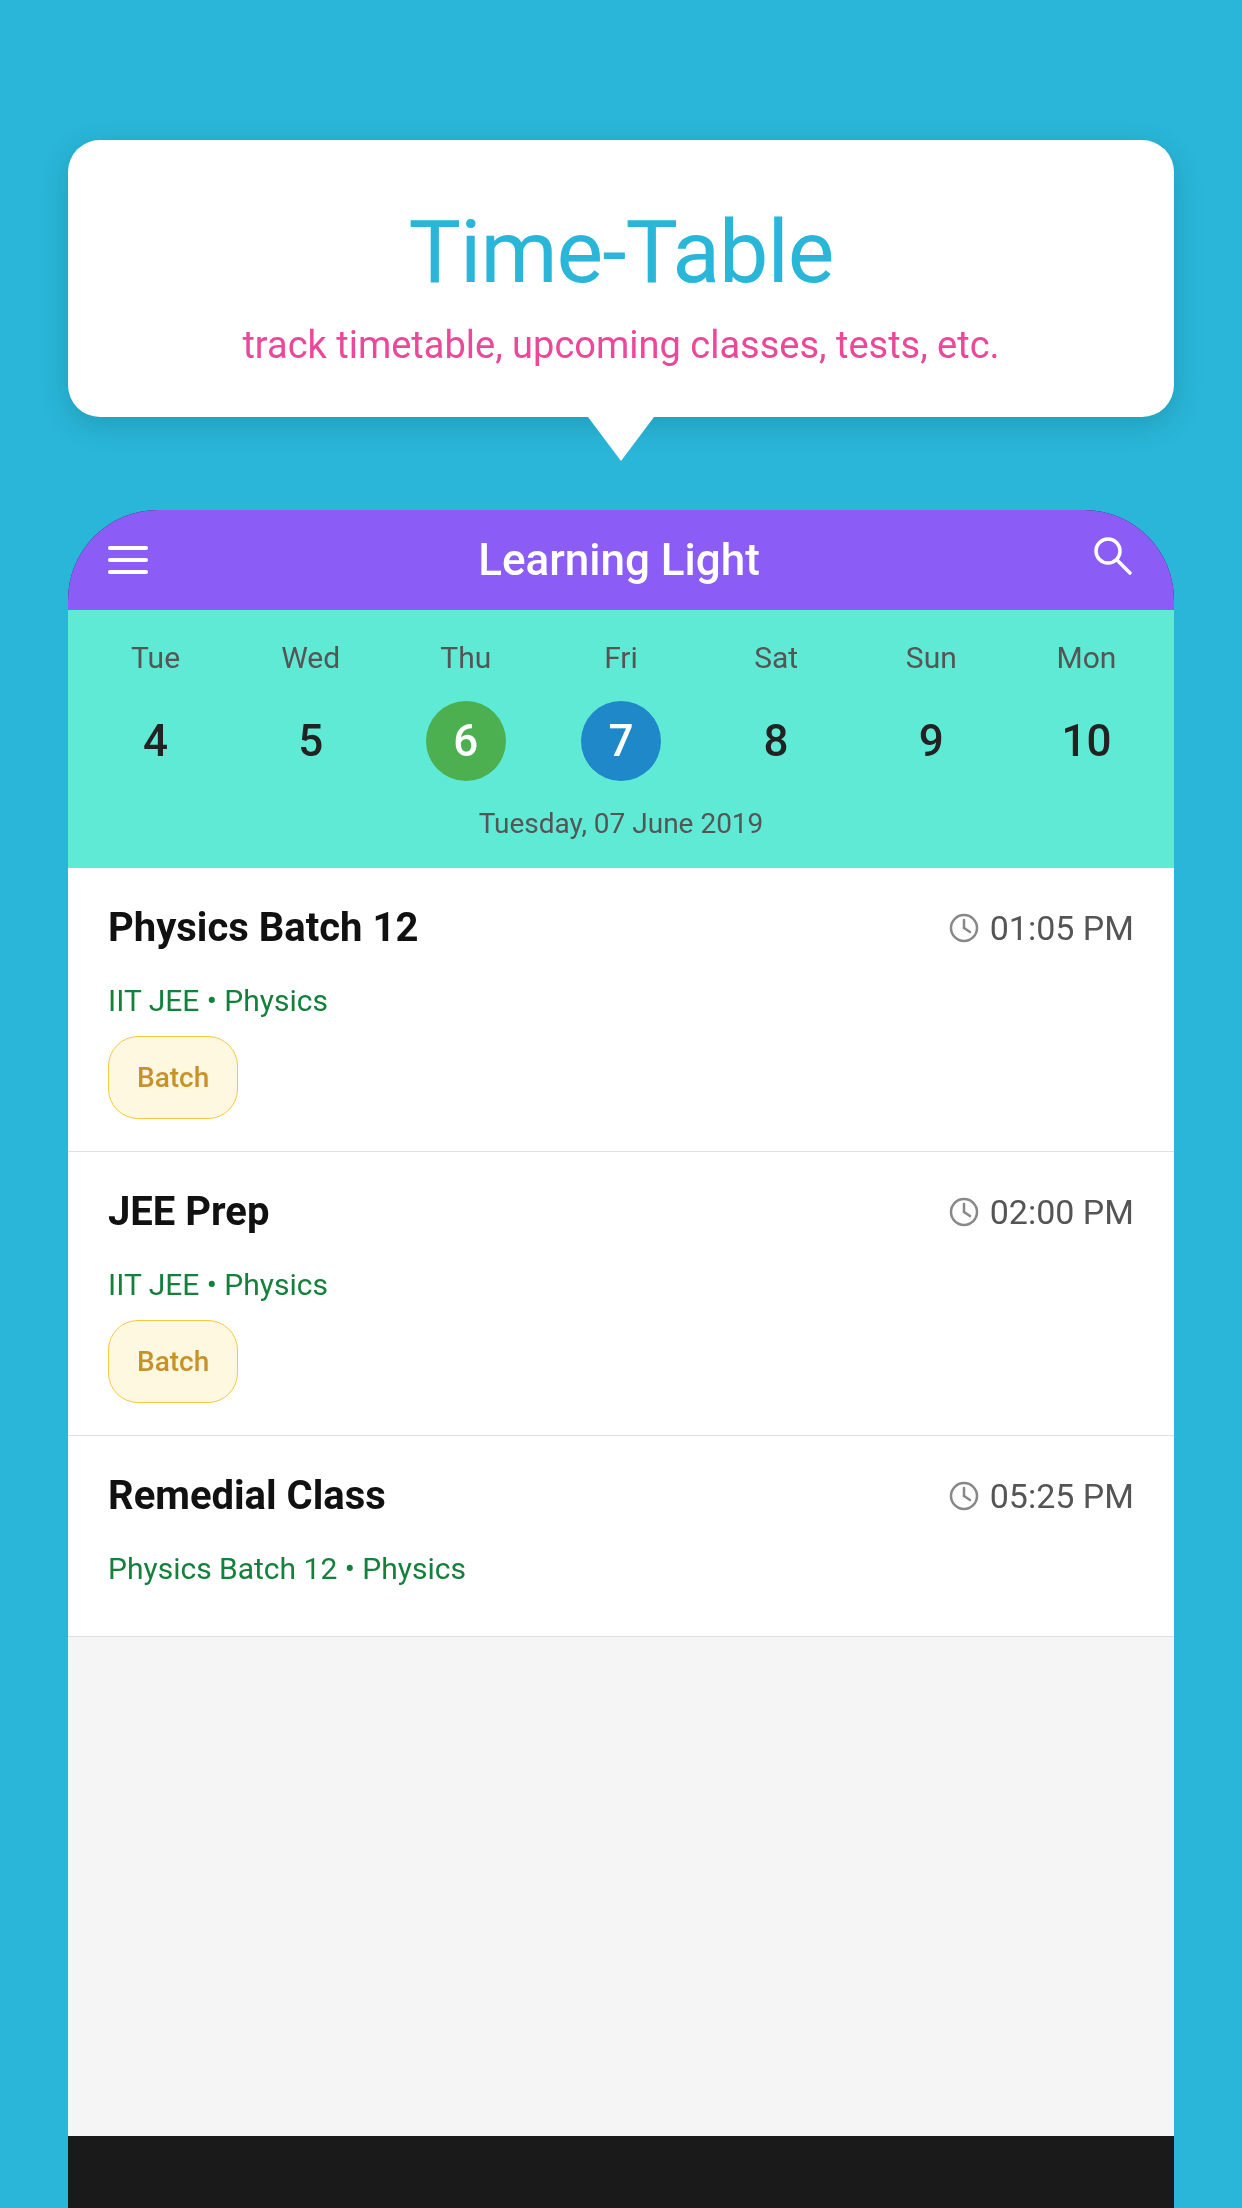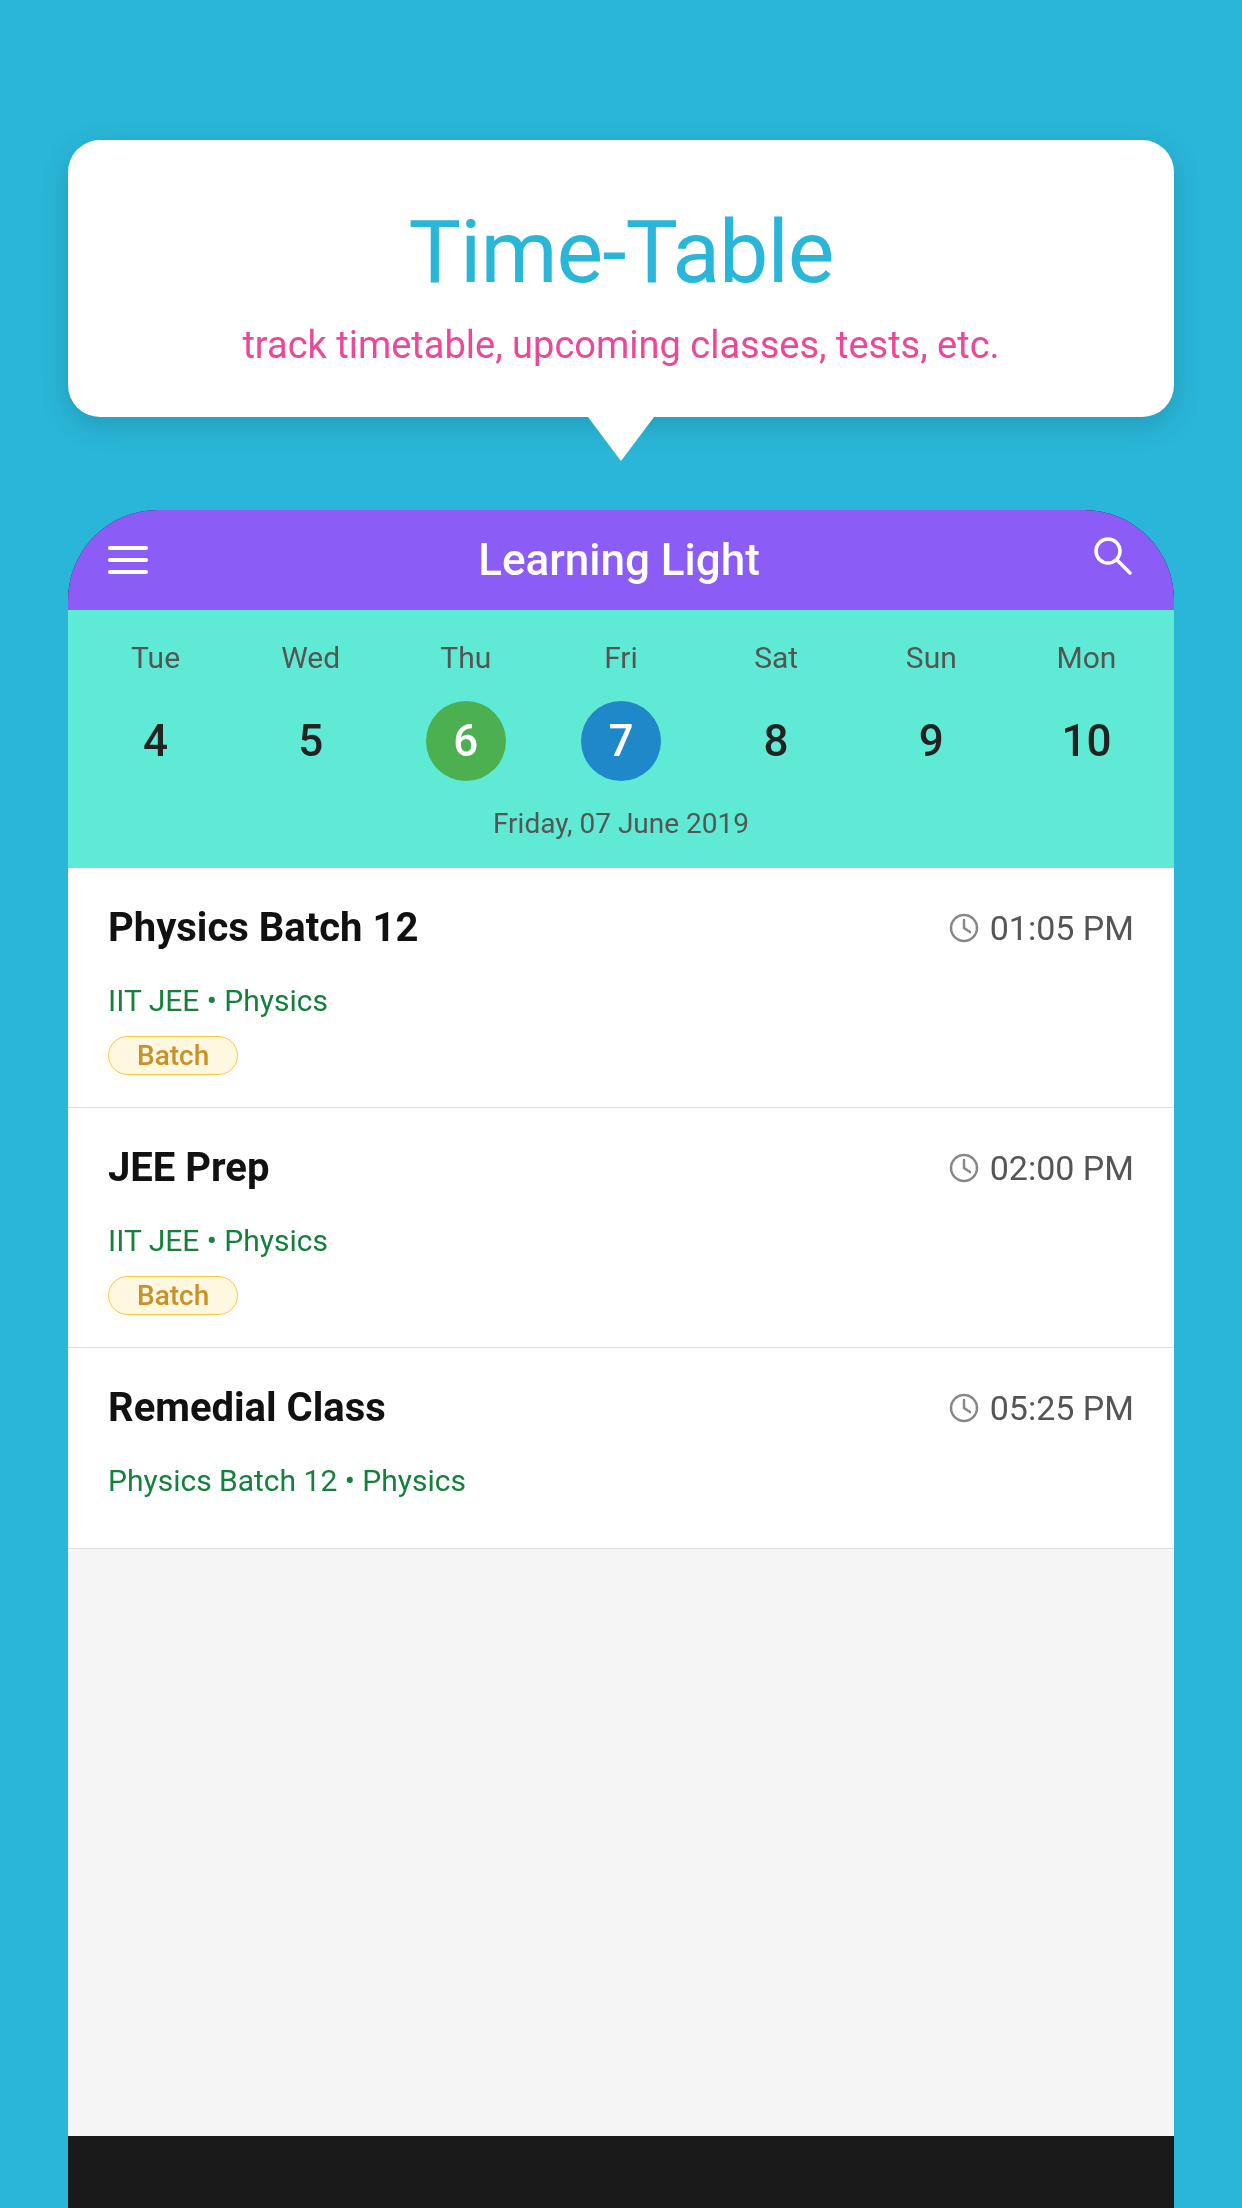--- a/index.html
+++ b/index.html
@@ -271,21 +271,21 @@
 
     .schedule-item-subtitle {
       font-size: 30px;
       color: #15803d;
       margin-bottom: 18px;
       margin-top: 32px;
     }
 
     .batch-badge {
       display: inline-block;
-      padding: 2px 28px;
+      padding: 24px 28px;
       background: #fff8e1;
       border: 1px solid #f5c842;
       border-radius: 30px;
       font-size: 28px;
       color: #c8922a;
       font-weight: 500;
     }
 
     
     .phone-side-btn-left {
@@ -372,21 +372,21 @@
         <div class="date-item">
             <div class="date-circle">8</div>
           </div>
         <div class="date-item">
             <div class="date-circle">9</div>
           </div>
         <div class="date-item">
             <div class="date-circle">10</div>
           </div>
       </div>
-      <div class="selected-date-label">Friday, 07 June 2019</div>
+      <div class="selected-date-label">Tuesday, 07 June 2019</div>
     </div>
 
     <div class="schedule-list">
 
       <div class="schedule-item">
         <div class="schedule-item-header">
           <span class="schedule-item-title">Physics Batch 12</span>
           <div class="schedule-item-time">
             <svg width="32" height="32" viewBox="0 0 32 32" fill="none">
               <circle cx="16" cy="16" r="13" stroke="#888" stroke-width="2.5"></circle>

